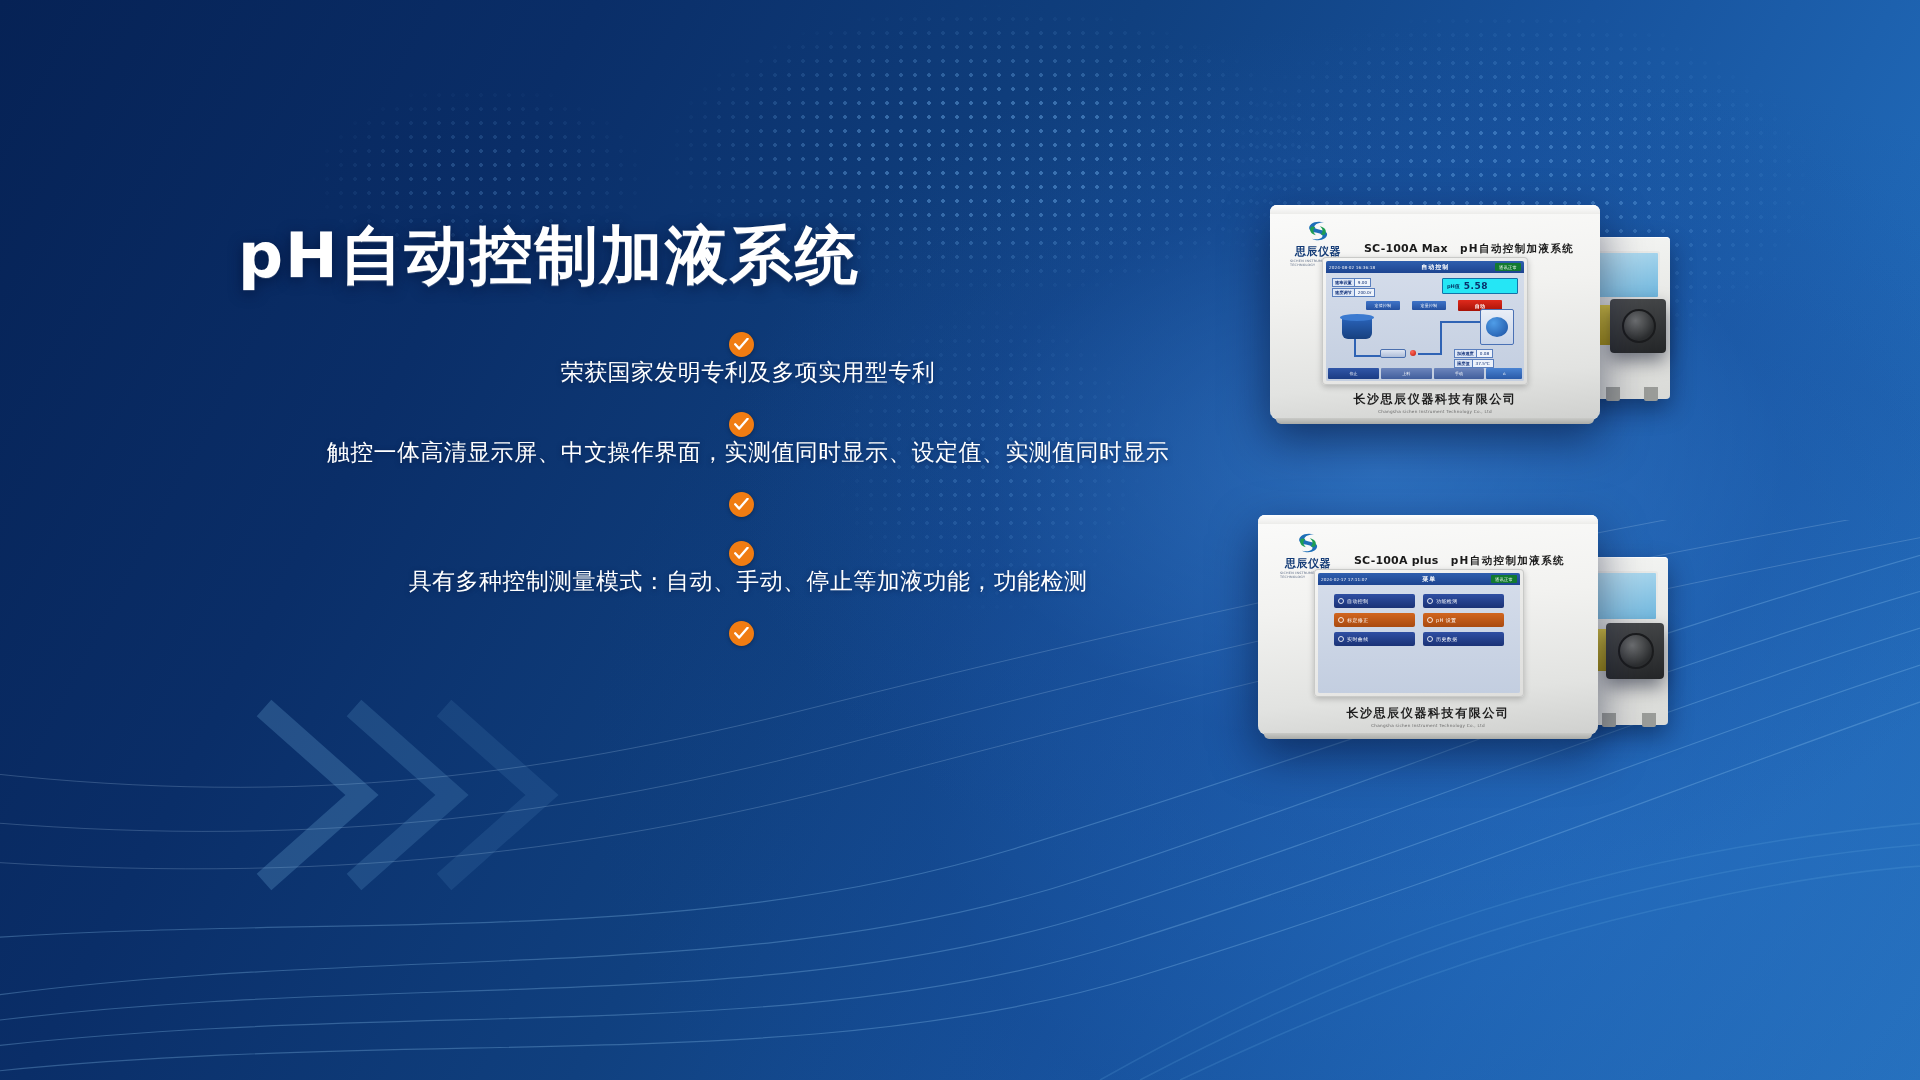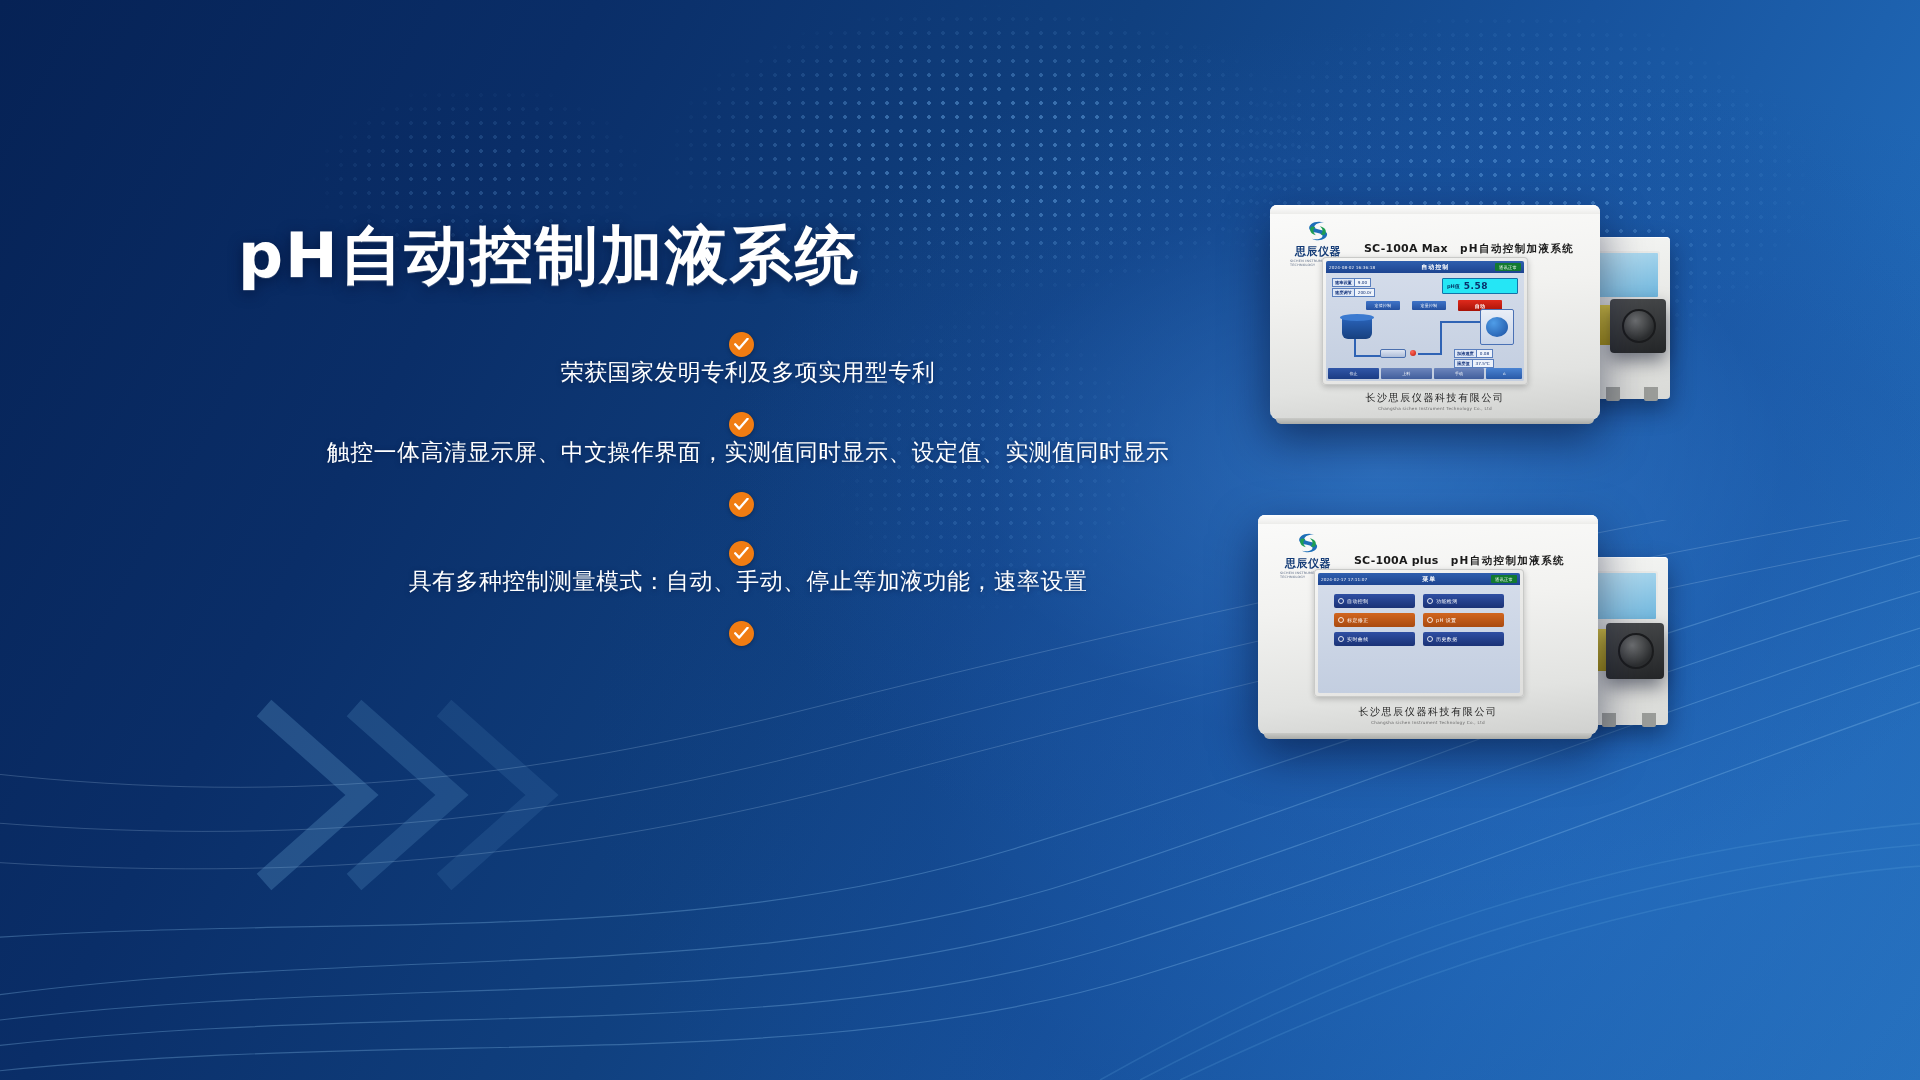--- a/index.html
+++ b/index.html
@@ -147,21 +147,21 @@
   .ph-window { position:absolute; background:linear-gradient(160deg,#bfe3f4,#6fb6dd);
                border:2px solid #e8e9e7; border-radius:3px; }
   .ph-motor { position:absolute; background:linear-gradient(165deg,#4a4c4e,#232527);
               border-radius:4px; box-shadow:0 8px 18px rgba(0,8,30,.5); }
   .ph-rotor { position:absolute; border-radius:50%;
               background:radial-gradient(circle at 38% 32%,#6d6f71,#2c2e30 70%); border:2px solid #1b1c1e; }
   .ph-yellow { position:absolute; background:linear-gradient(180deg,#e9d34a,#b9a018); border-radius:2px; }
   .ph-foot { position:absolute; background:#9a9c99; border-radius:0 0 2px 2px; }
 
   .dev-company { position:absolute; width:100%; text-align:center; }
-  .co-cn { font-size:10px; color:#1d1d1d; font-weight:400; letter-spacing:1.6px; }
+  .co-cn { font-size:12px; color:#1d1d1d; font-weight:700; letter-spacing:1.6px; }
   .co-en { font-size:4.2px; color:#6a6a6a; letter-spacing:.25px; margin-top:1px; }
   .dev-base { position:absolute; height:6px; background:linear-gradient(180deg,#c9cac7,#a9aba8);
               border-radius:0 0 5px 5px; }
 </style>
 </head>
 <body>
 
 <div id="banner">
 
   <div class="dots d1"></div>
@@ -227,21 +227,21 @@
             </svg>
         </span>
       </div>
 
       <div class="bullet">
         <span class="tick">
           <svg width="15" height="13" viewBox="0 0 15 13">
               <path d="M1.2 6.3 L5.2 10.6 L13.6 0.8" fill="none" stroke="#ffffff" stroke-width="2.3" stroke-linecap="round" stroke-linejoin="round"></path>
             </svg>
         </span>
-        <span class="btxt">具有多种控制测量模式：自动、手动、停止等加液功能，速率设置</span>
+        <span class="btxt">具有多种控制测量模式：自动、手动、停止等加液功能，功能检测</span>
       </div>
 
       <div class="bullet">
         <span class="tick">
           <svg width="15" height="13" viewBox="0 0 15 13">
               <path d="M1.2 6.3 L5.2 10.6 L13.6 0.8" fill="none" stroke="#ffffff" stroke-width="2.3" stroke-linecap="round" stroke-linejoin="round"></path>
             </svg>
         </span>
       </div>
 

